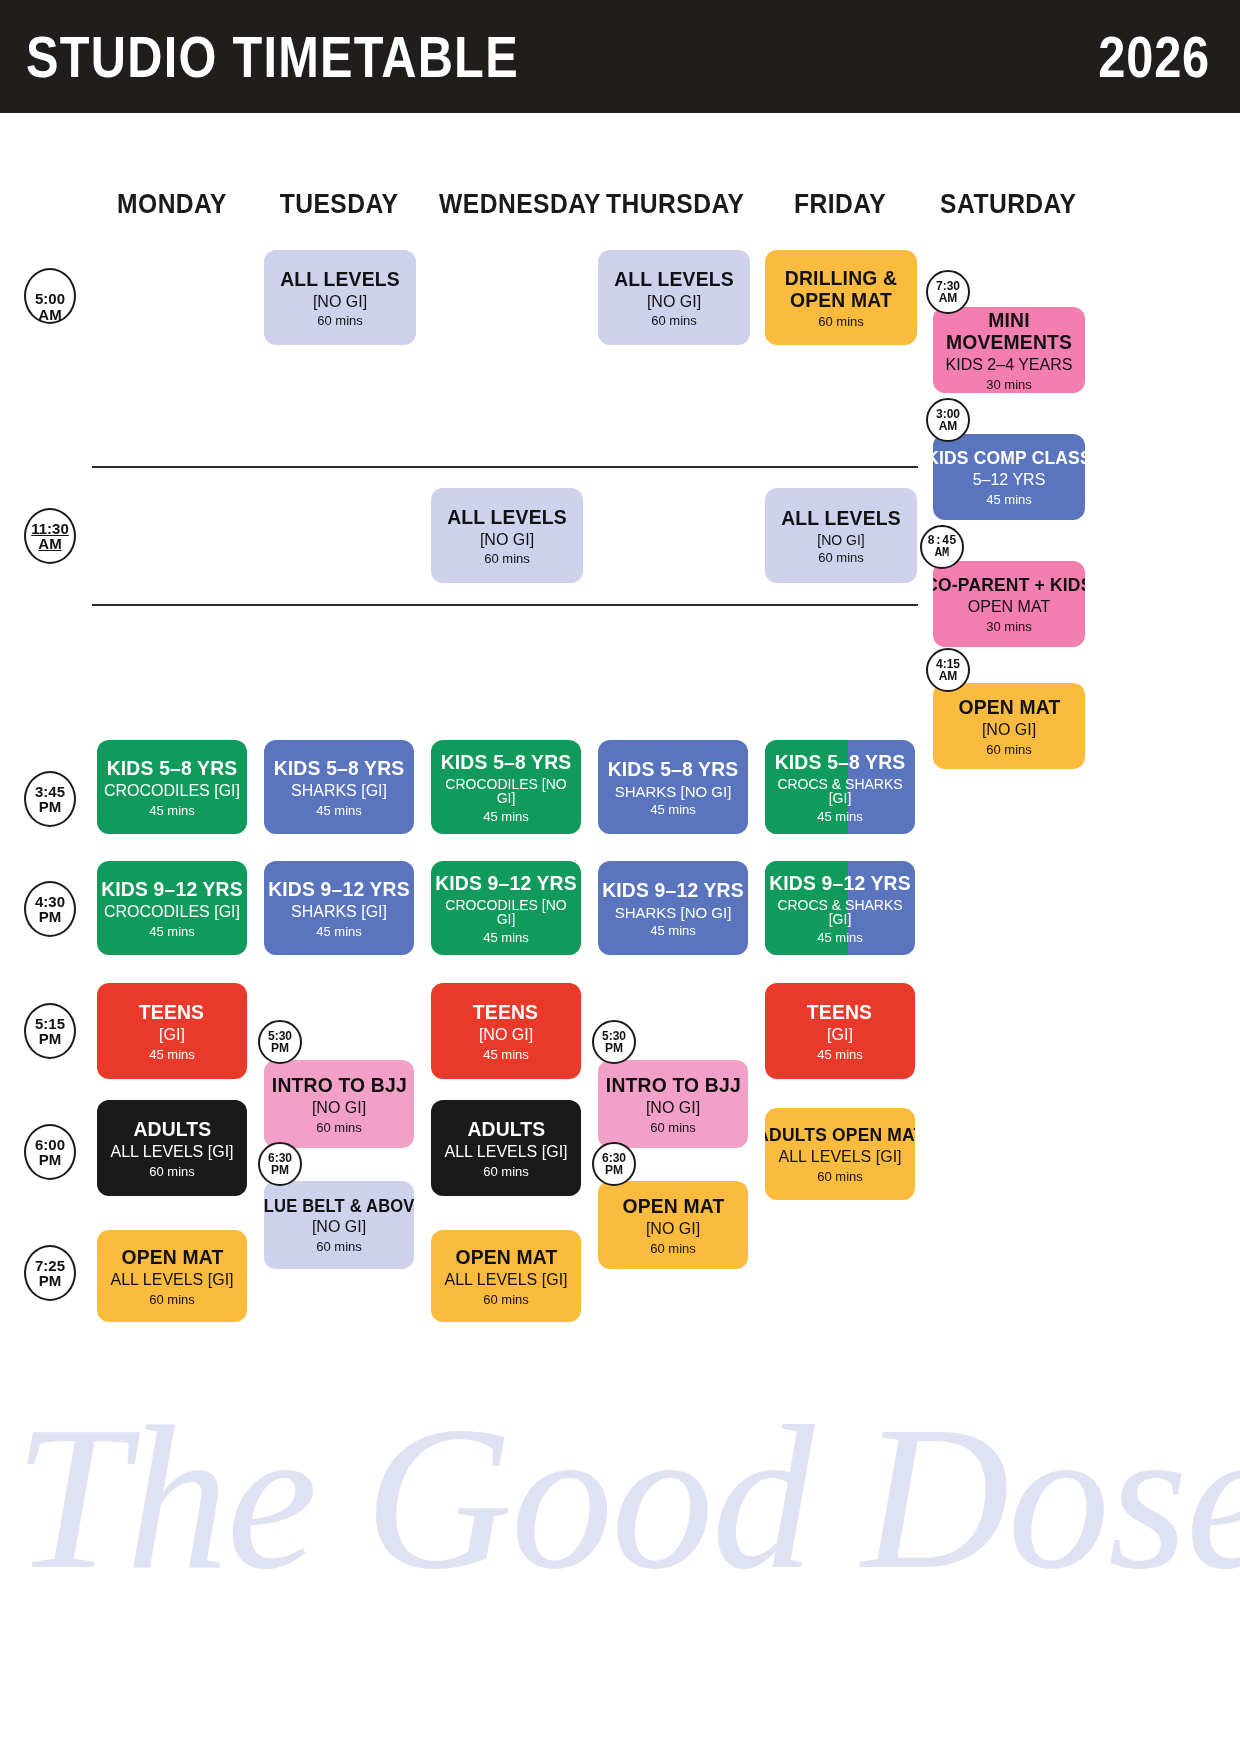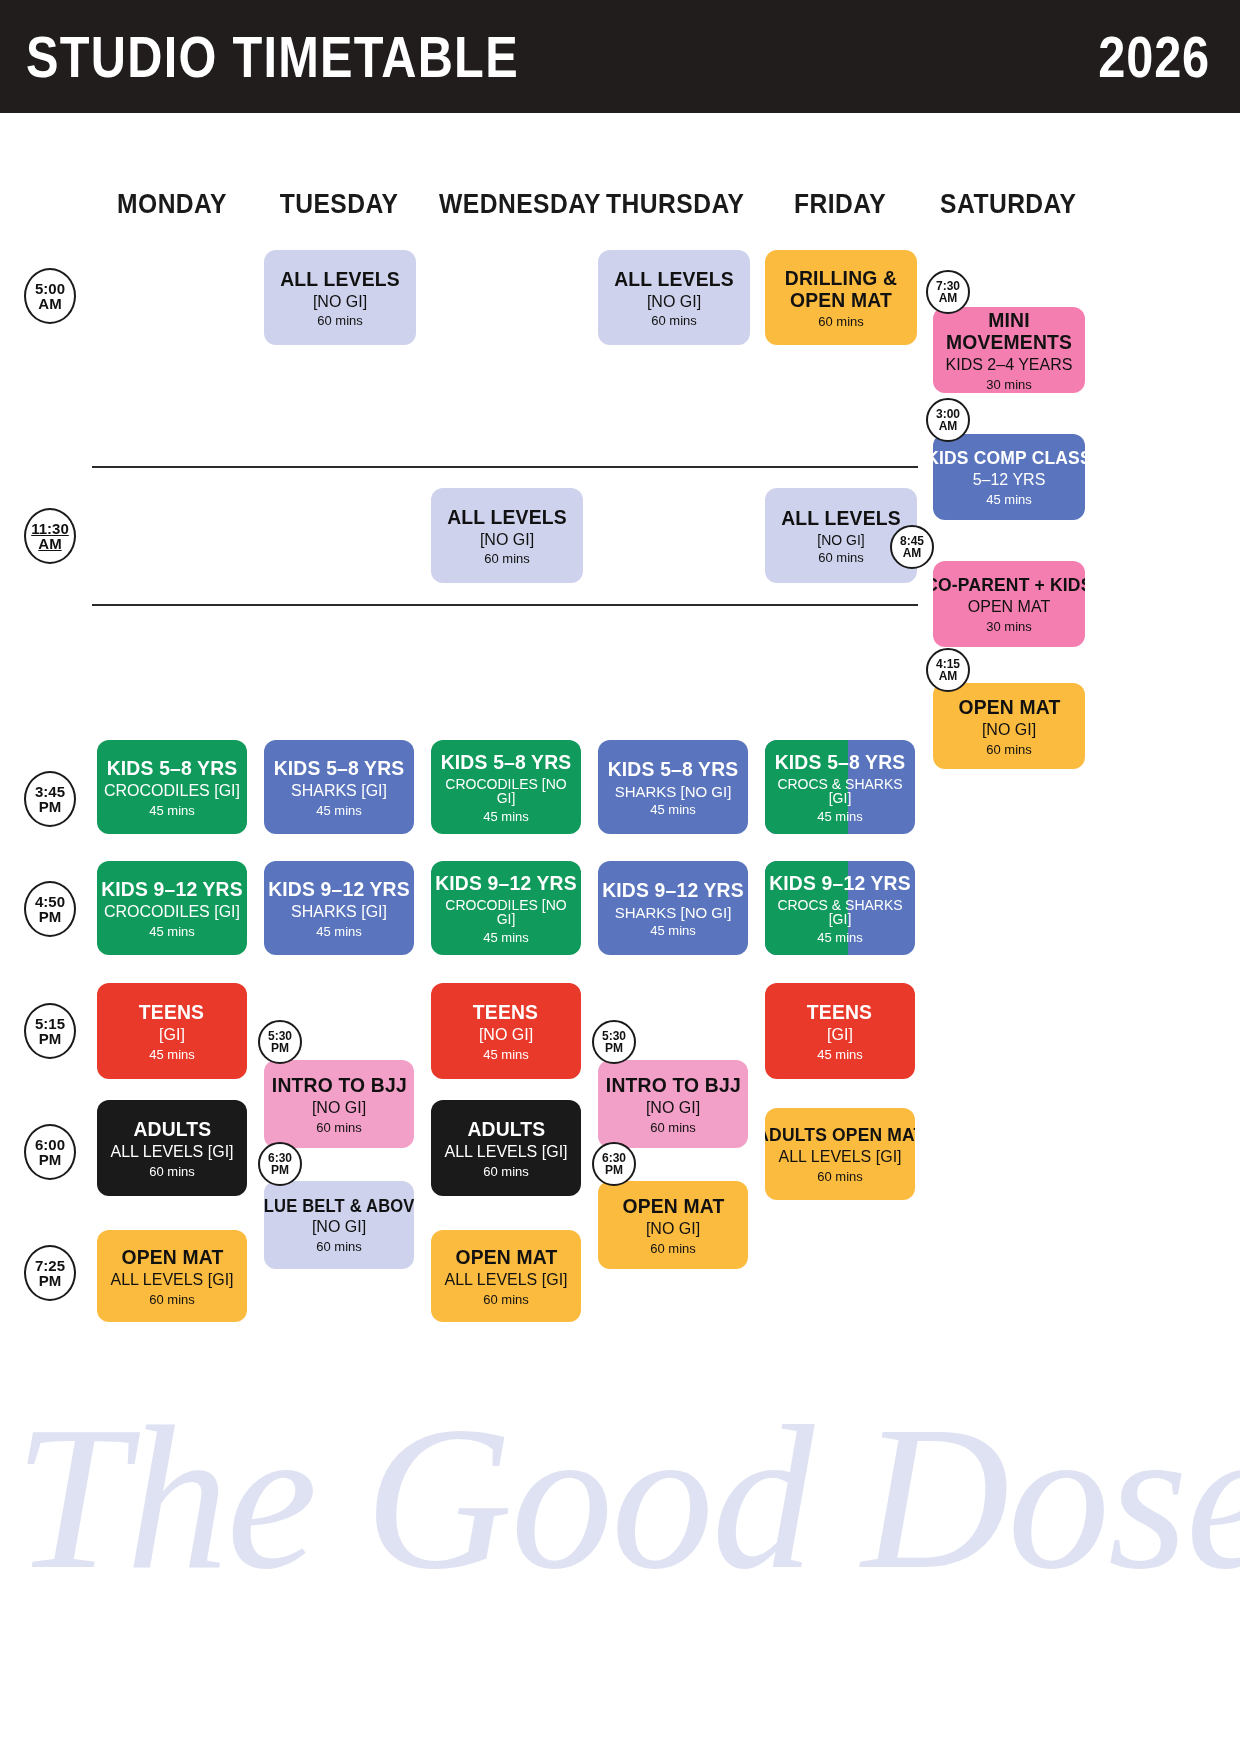--- a/index.html
+++ b/index.html
@@ -130,34 +130,34 @@
 <div class="day-head" style="left:96px;width:152px;">MONDAY</div>
 <div class="day-head" style="left:263px;width:152px;">TUESDAY</div>
 <div class="day-head" style="left:430px;width:152px;">WEDNESDAY</div>
 <div class="day-head" style="left:597px;width:152px;">THURSDAY</div>
 <div class="day-head" style="left:764px;width:152px;">FRIDAY</div>
 <div class="day-head" style="left:931px;width:152px;">SATURDAY</div>
 
 <div class="divider" style="top:466px;"></div>
 <div class="divider" style="top:604px;"></div>
 
-<div class="time-bubble big" style="left:24px;top:268px;">
+<div class="time-bubble big" style="left:24px;top:268px;justify-content:flex-end;">
   <span>5:00</span>
   <span>AM</span>
 </div>
 <div class="time-bubble big" style="left:24px;top:508px;text-decoration:underline;">
   <span>11:30</span>
   <span>AM</span>
 </div>
 <div class="time-bubble big" style="left:24px;top:771px;">
   <span>3:45</span>
   <span>PM</span>
 </div>
 <div class="time-bubble big" style="left:24px;top:881px;">
-  <span>4:50</span>
+  <span>4:30</span>
   <span>PM</span>
 </div>
 <div class="time-bubble big" style="left:24px;top:1003px;">
   <span>5:15</span>
   <span>PM</span>
 </div>
 <div class="time-bubble big" style="left:24px;top:1124px;align-items:center;">
   <span>6:00</span>
   <span>PM</span>
 </div>
@@ -167,21 +167,21 @@
 </div>
 
 <div class="time-bubble small" style="left:926px;top:270px;">
   <span>7:30</span>
   <span>AM</span>
 </div>
 <div class="time-bubble small" style="left:926px;top:398px;">
   <span>3:00</span>
   <span>AM</span>
 </div>
-<div class="time-bubble small" style="left:890px;top:525px;">
+<div class="time-bubble small" style="left:920px;top:525px;font-family:Liberation Mono, monospace;">
   <span>8:45</span>
   <span>AM</span>
 </div>
 <div class="time-bubble small" style="left:926px;top:648px;">
   <span>4:15</span>
   <span>AM</span>
 </div>
 <div class="time-bubble small" style="left:258px;top:1020px;">
   <span>5:30</span>
   <span>PM</span>

